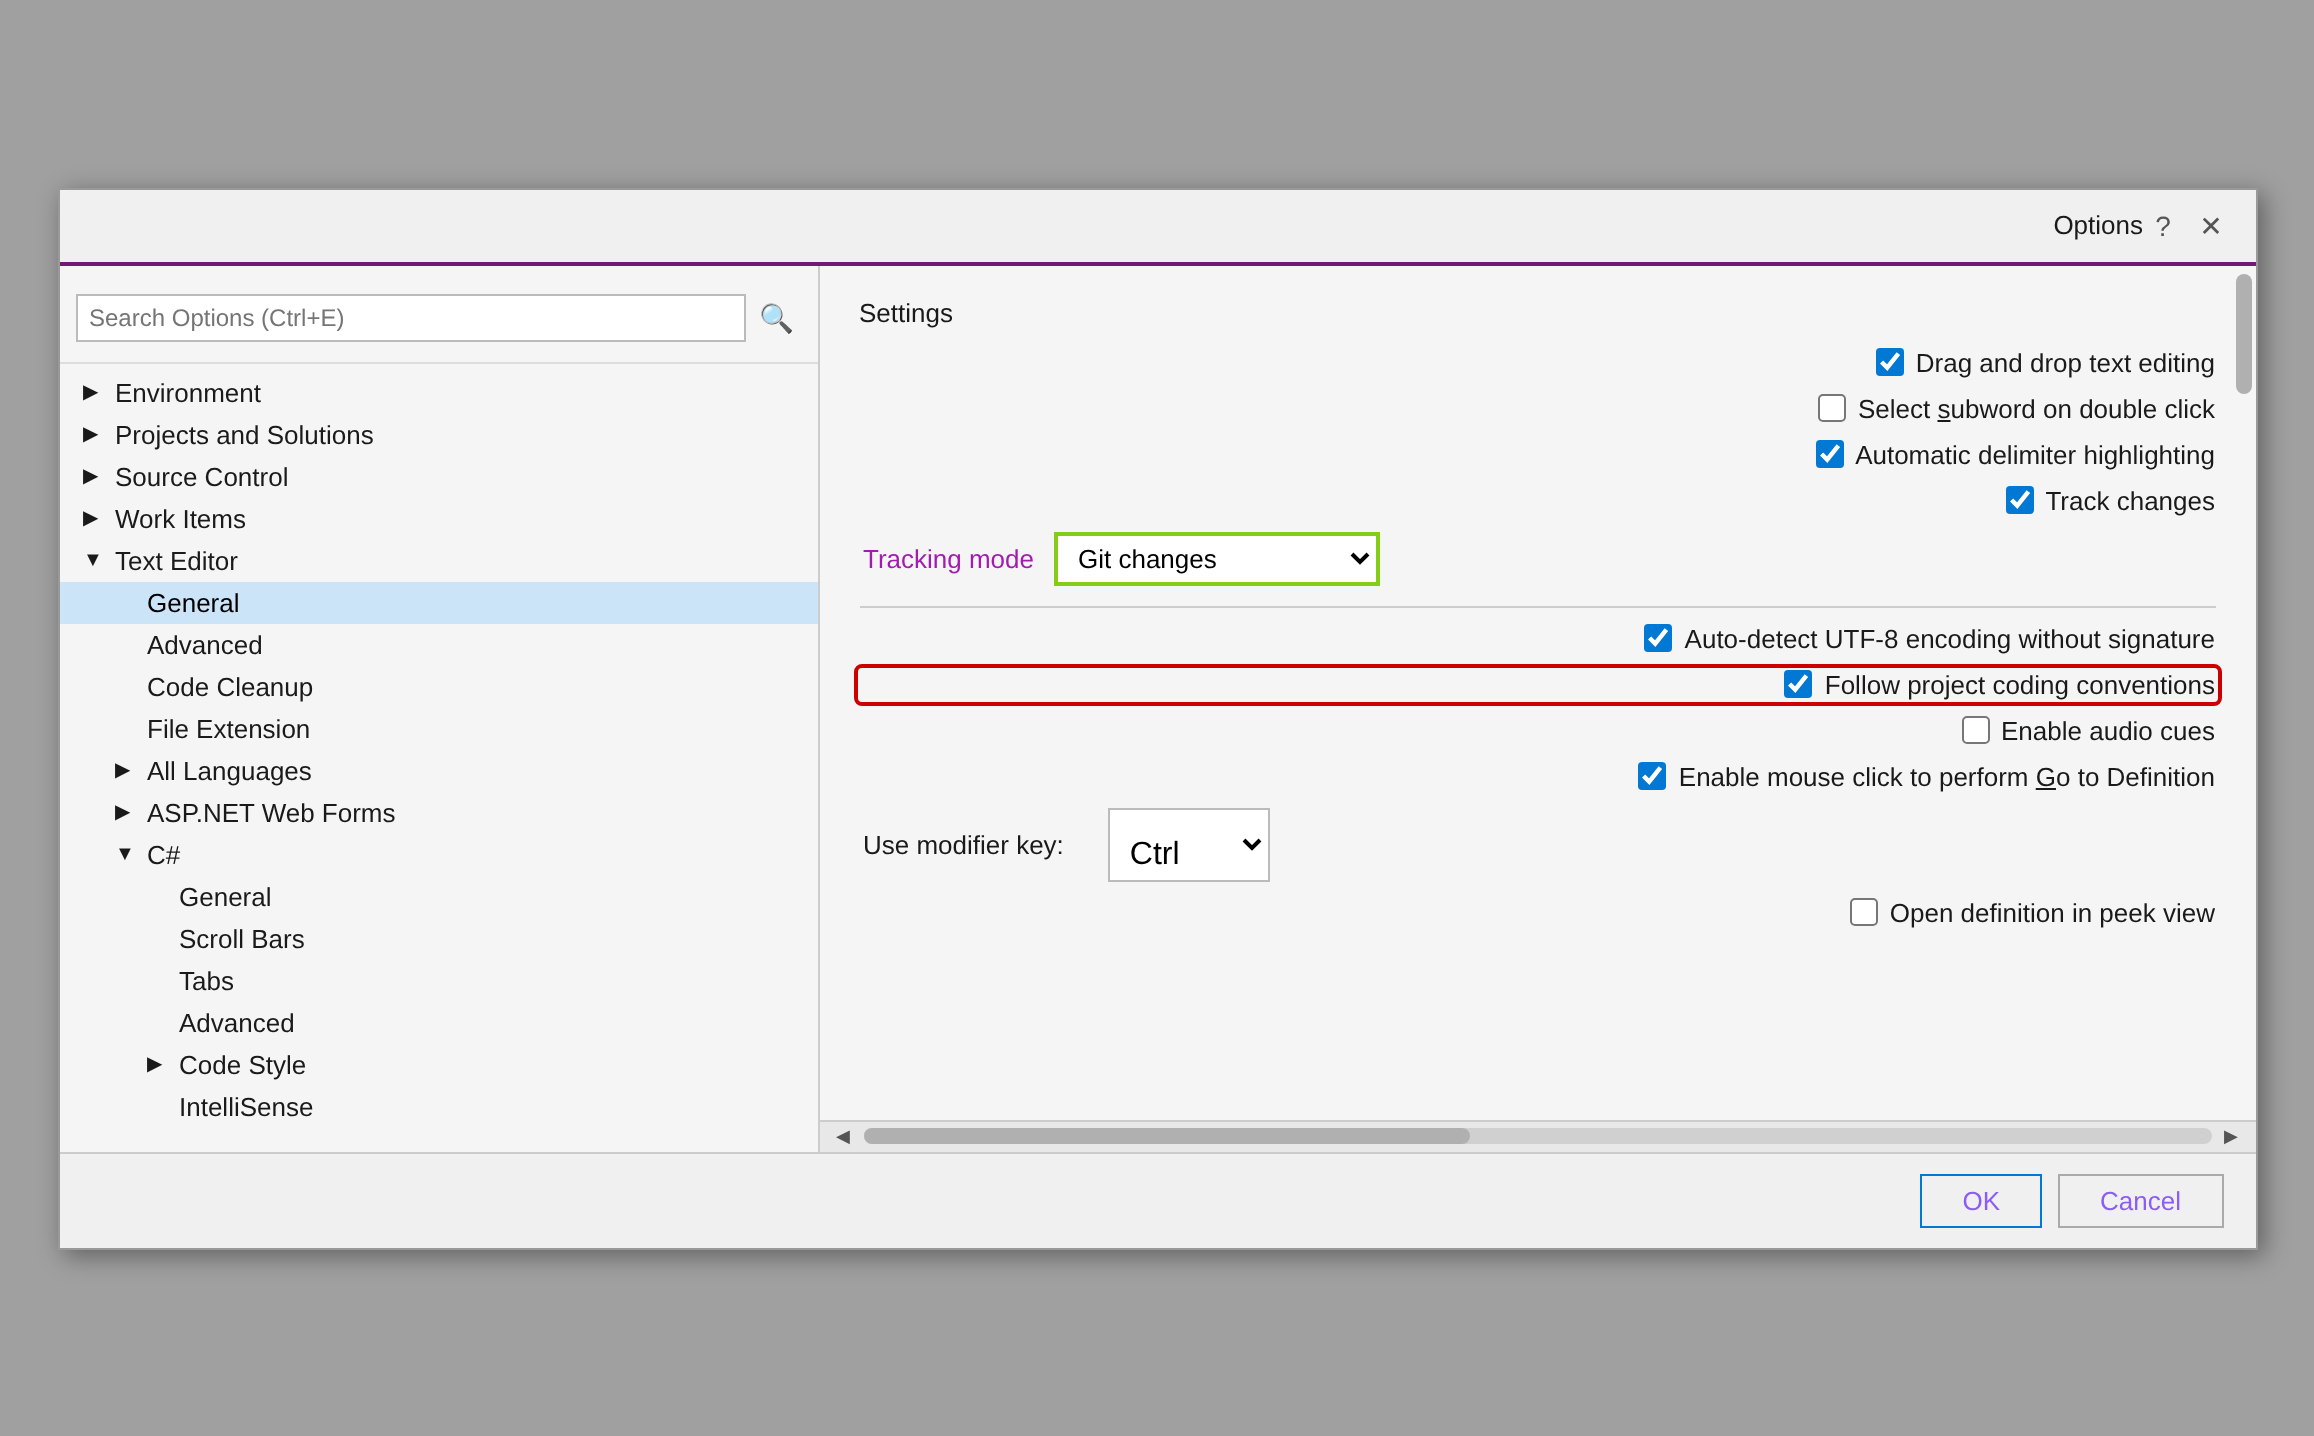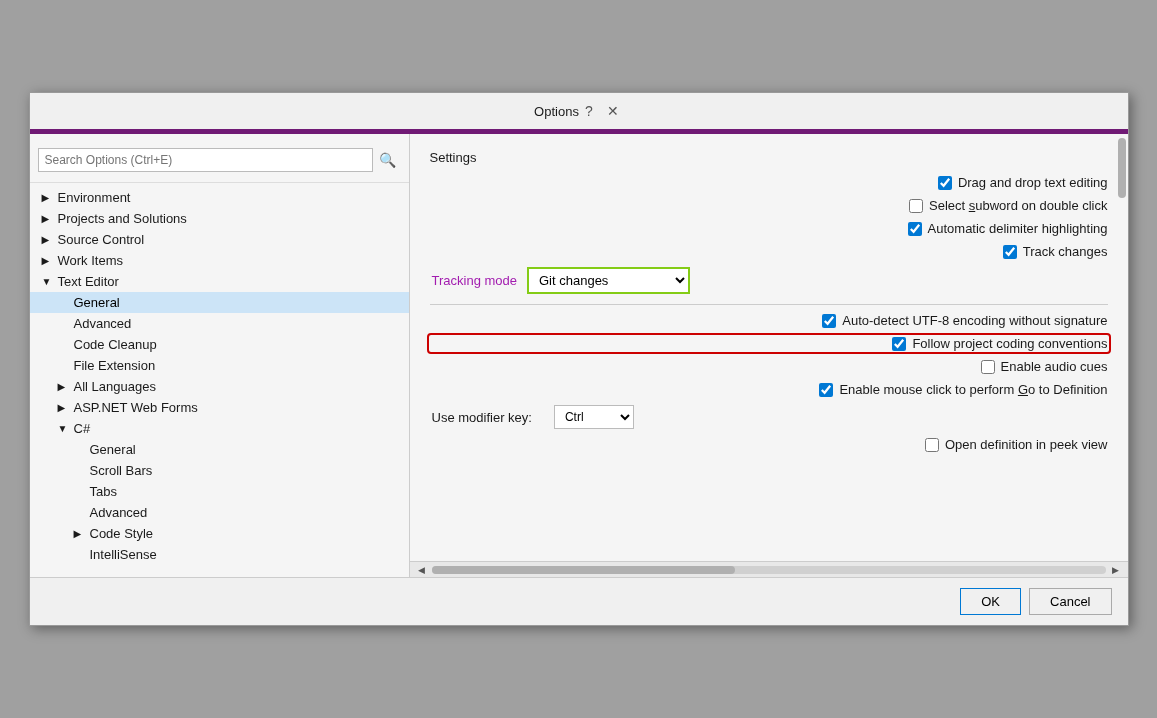--- a/index.html
+++ b/index.html
@@ -15,25 +15,25 @@
     .dialog {
       width: 1100px;
       background: #f0f0f0;
       border: 1px solid #999;
       box-shadow: 3px 3px 12px rgba(0,0,0,0.4);
       display: flex;
       flex-direction: column;
     }
     .title-bar {
       background: #f0f0f0;
-      border-bottom: 5px solid #701a75;
+      border-bottom: 2px solid #701a75;
       padding: 8px 12px;
       display: flex;
       align-items: center;
-      justify-content: center;
+      justify-content: flex-end;
     }
     .title-bar-title {
       font-size: 13px;
       font-weight: normal;
       color: #1a1a1a;
     }
     .title-bar-controls {
       display: flex;
       gap: 4px;
       align-items: center;
@@ -200,24 +200,24 @@
       gap: 22px;
       margin-bottom: 8px;
       margin-top: 2px;
       padding-left: 2px;
     }
     .modifier-label {
       font-size: 13px;
       color: #1a1a1a;
     }
     .modifier-select {
-      padding: 3px 20px 3px 6px;
+      padding: 13px 20px 3px 6px;
       border: 1px solid #bbb;
       background: white;
-      font-size: 12px;
+      font-size: 16px;
       appearance: auto;
       cursor: pointer;
       min-width: 80px;
     }
     .bottom-scrollbar-area {
       height: 16px;
       background: #e8e8e8;
       border-top: 1px solid #ccc;
       display: flex;
       align-items: center;
@@ -258,21 +258,21 @@
       padding: 10px 16px;
       background: #f0f0f0;
       border-top: 1px solid #ccc;
     }
     .footer-btn {
       padding: 5px 20px;
       border: 1px solid #aaa;
       background: #f0f0f0;
       font-size: 13px;
       cursor: pointer;
-      color: #000000;
+      color: #8b5cf6;
     }
     .footer-btn.primary {
       background: #f0f0f0;
       border: 1px solid #0078d4;
     }
   </style>
 </head>
 <body>
 
 <div class="dialog">

